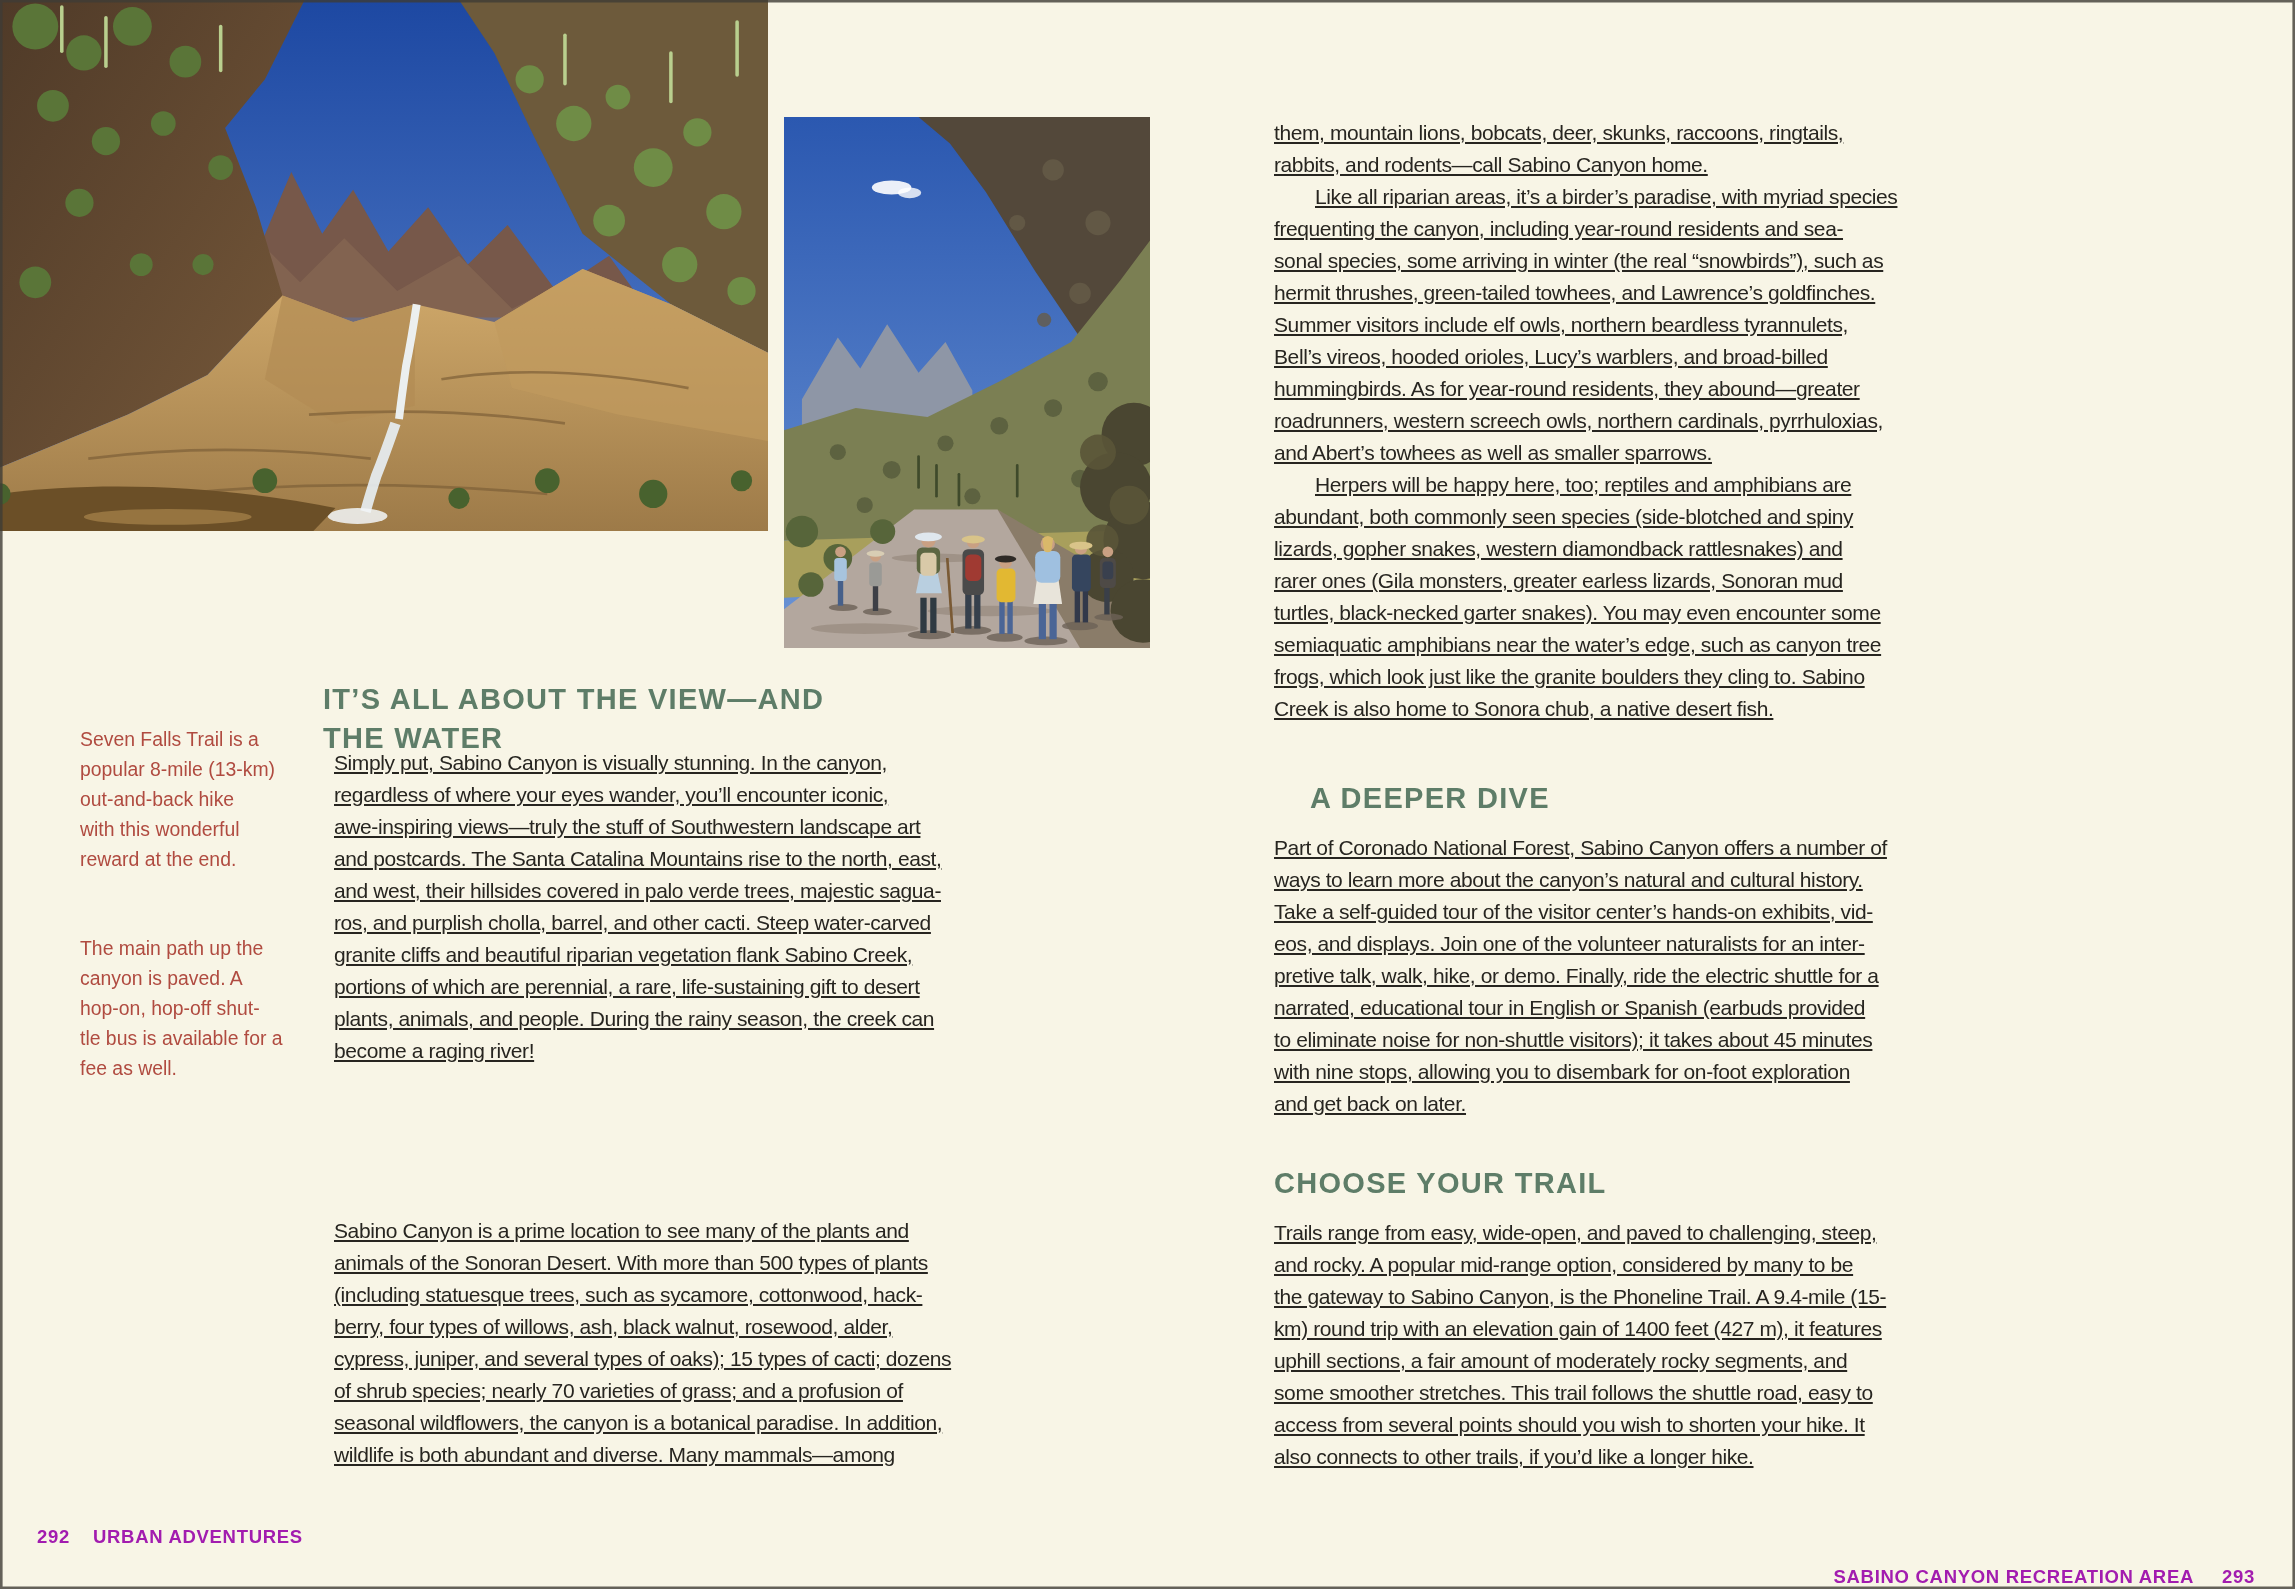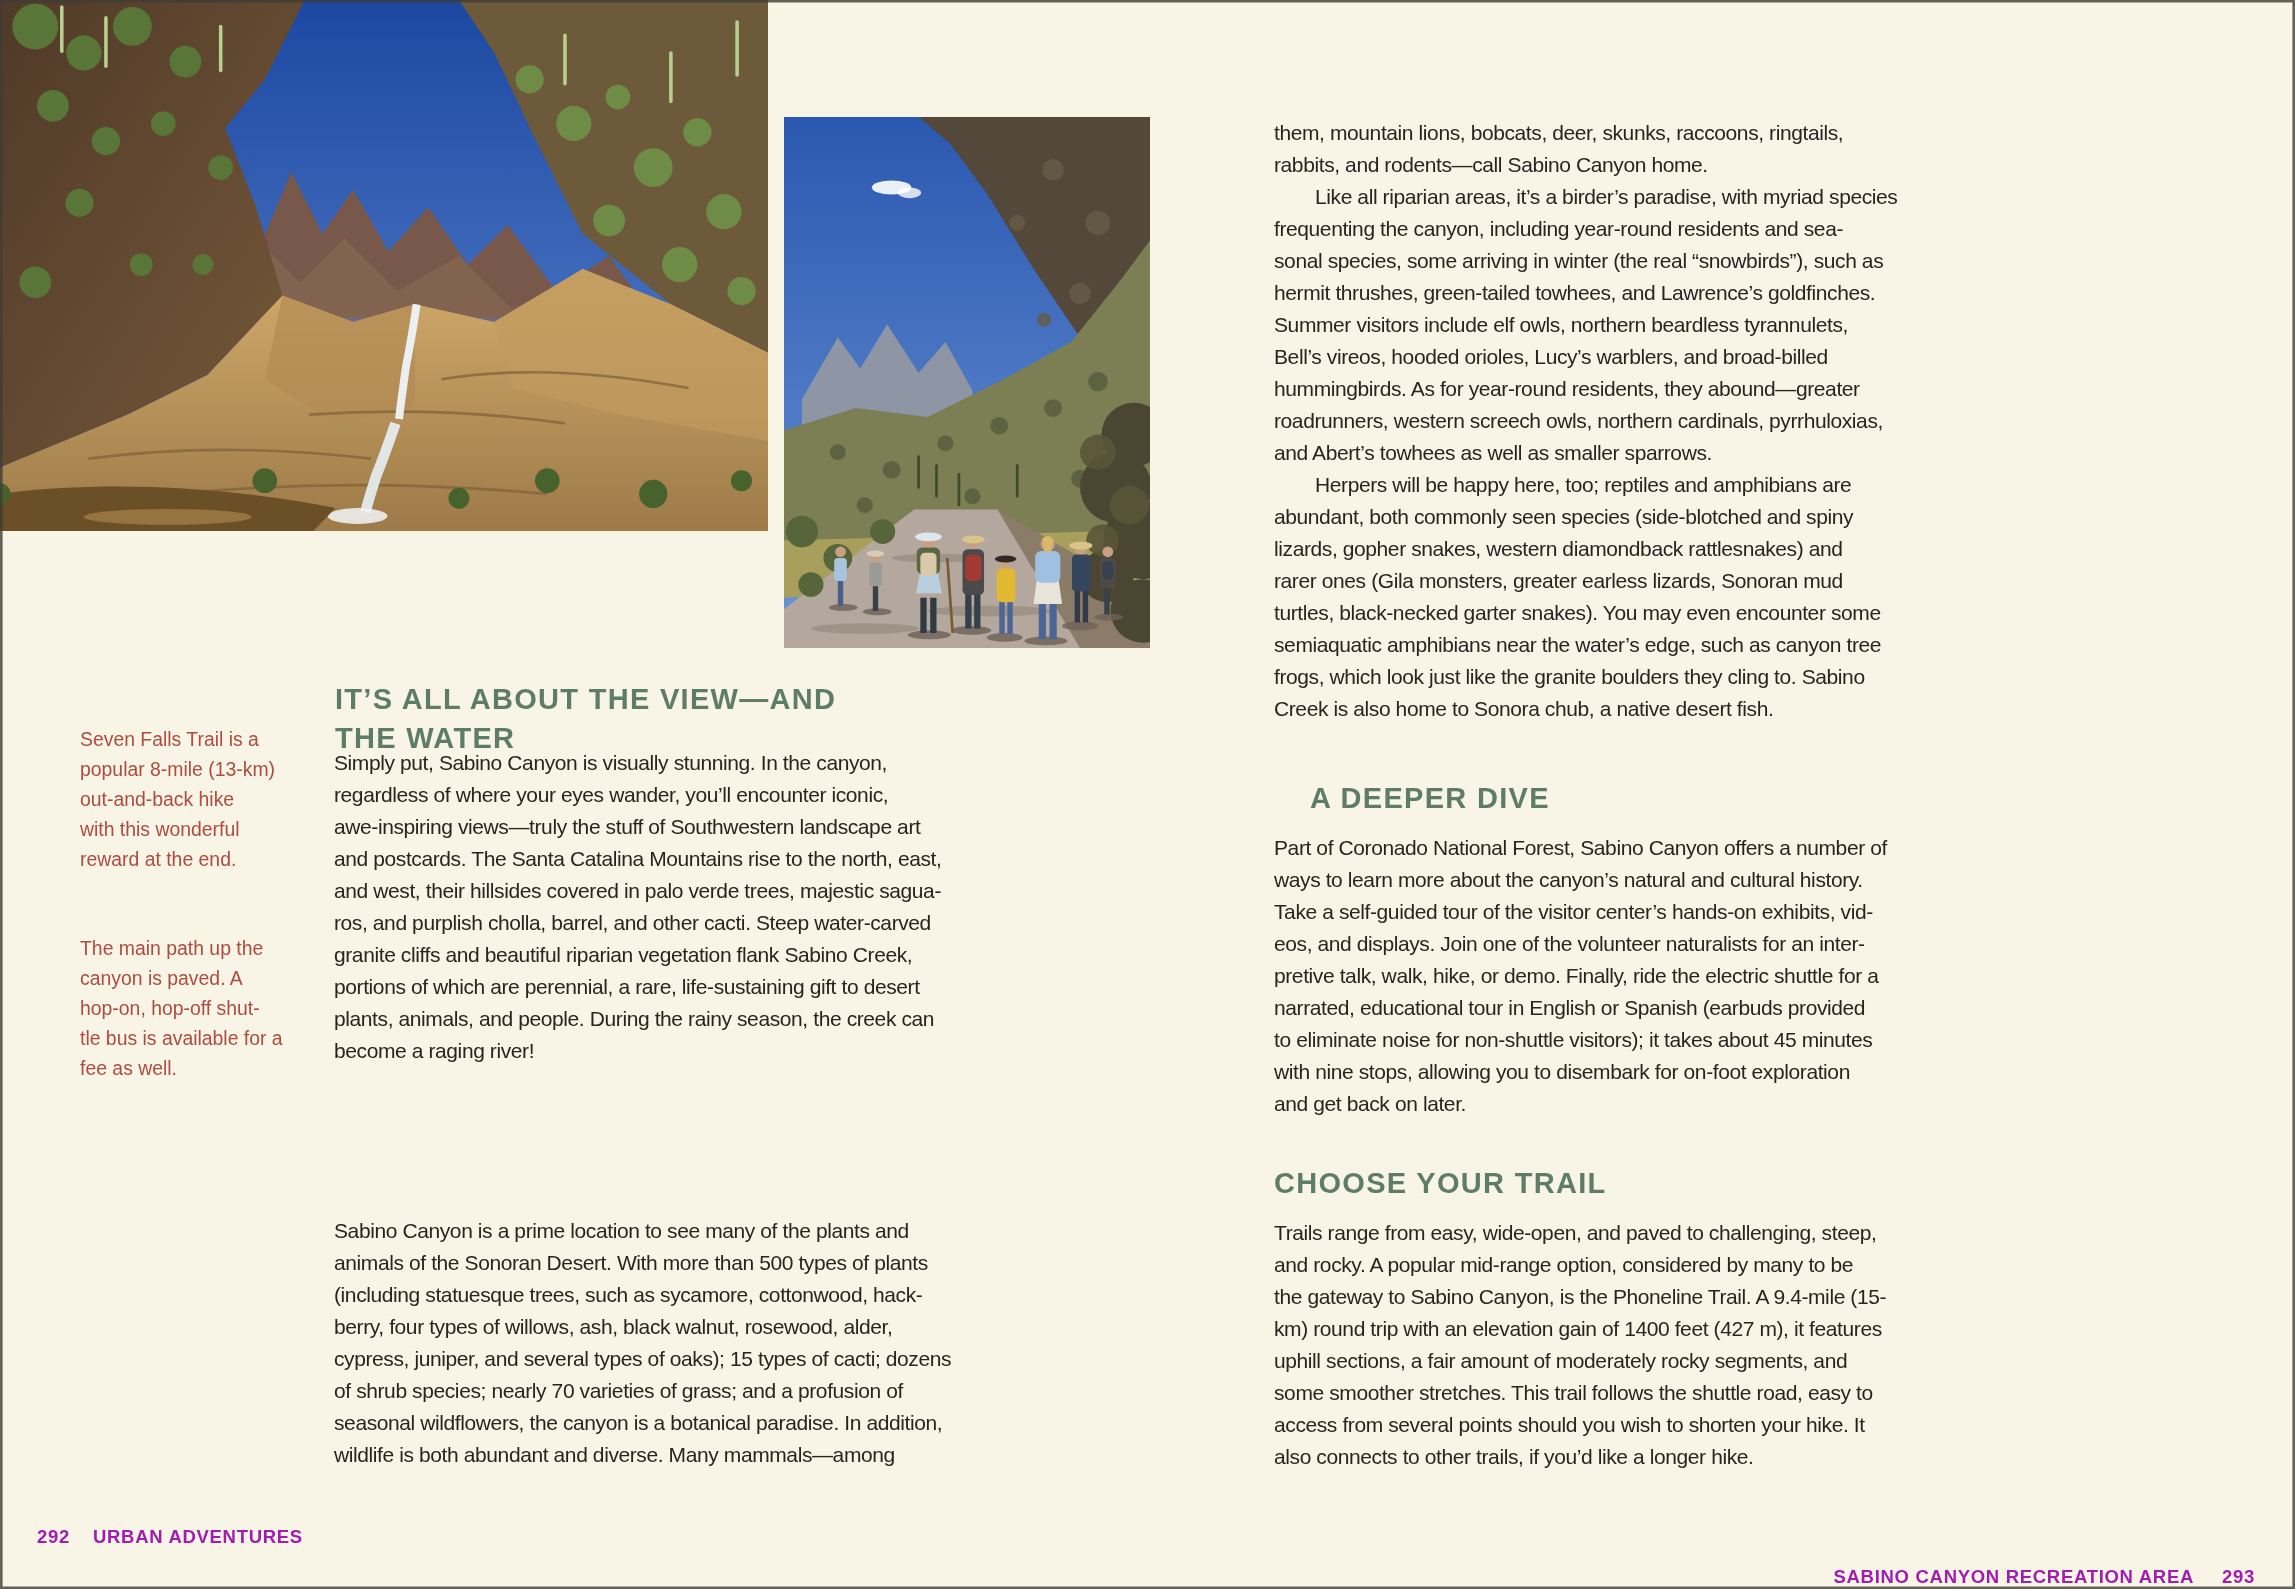--- a/index.html
+++ b/index.html
@@ -12,23 +12,23 @@
   .edge-frame{position:absolute;inset:0;box-shadow:inset 0 0 0 2.6px rgba(62,60,54,.8);pointer-events:none;z-index:10;}
   .photo{position:absolute;display:block;}
   .photo-left{left:0;top:132;width:768px;height:531px;}
   .photo-right{left:784px;top:117px;width:366px;height:531px;}
   .sidebar{position:absolute;left:80px;top:694px;width:265px;color:#b04b40;
     font-size:19.4px;line-height:30px;white-space:pre-line;}
   .sidebar p{margin:0 0 29px 0;}
   .heading{position:absolute;margin:0;color:#5e7d68;font-weight:700;
     font-size:29px;line-height:39px;letter-spacing:1.3px;white-space:pre-line;}
   .body-text{margin:0;color:#272520;font-size:21px;line-height:32px;
-    letter-spacing:-0.4px;white-space:pre;}
+    letter-spacing:-0.4px;white-space:pre;text-decoration:underline;}
   .abs{position:absolute;}
-  .h-view{left:335px;top:680px;}
+  .h-view{left:323px;top:680px;}
   .p-view{left:334px;top:747px;}
   .h-plethora{left:334px;top:1132px;}
   .p-plethora{left:334px;top:1215px;}
   .right-col{position:absolute;left:1274px;top:117px;}
   .indent{text-indent:41px;}
   .h-deeper{left:1274px;top:779px;margin-left:36px;}
   .p-deeper{left:1274px;top:832px;}
   .h-choose{left:1274px;top:1164px;}
   .p-choose{left:1274px;top:1217px;}
   .page-footer{position:absolute;top:1526px;color:#a21caf;font-weight:700;

